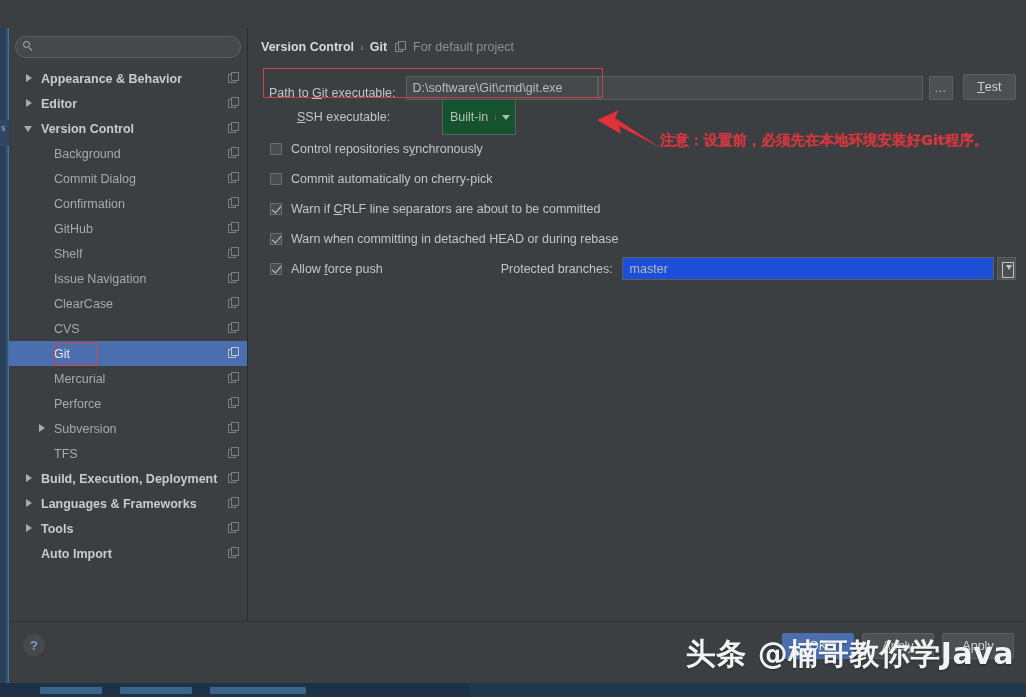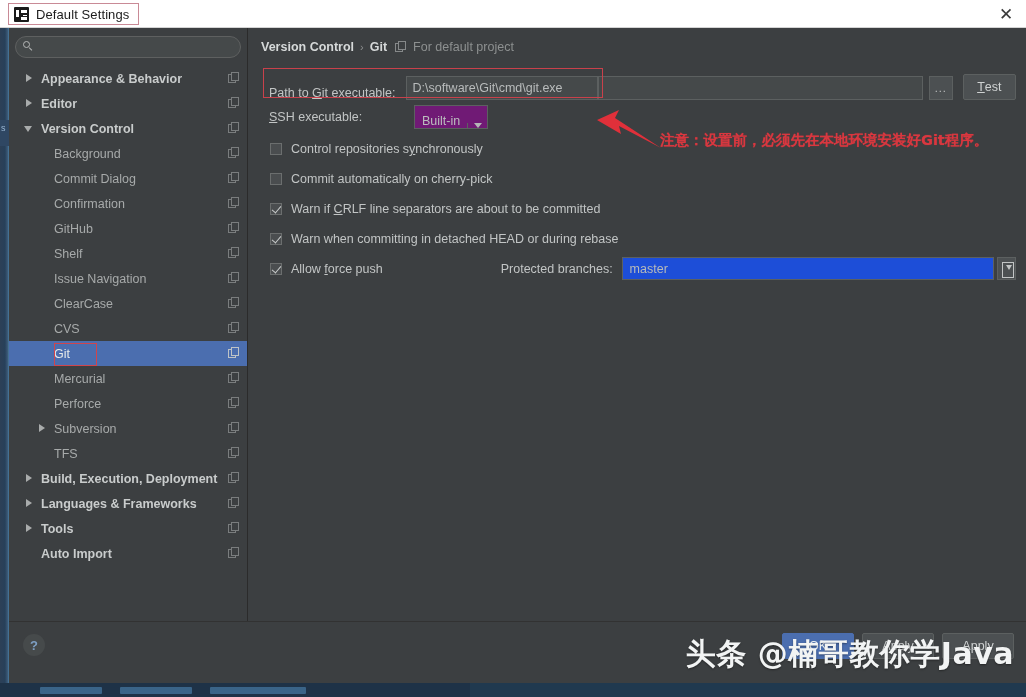--- a/index.html
+++ b/index.html
@@ -153,21 +153,21 @@
     font-size: 12.5px; margin-bottom: 14px;
   }
   .bc-main { color: #d6d9d9; font-weight: bold; }
   .bc-sep { color: #8d9090; font-size: 11px; }
   .bc-leaf { color: #d6d9d9; font-weight: bold; }
   .bc-icon { width: 12px; height: 12px; position: relative; opacity: .6; margin-left: 2px; }
   .bc-icon .b1 { position: absolute; left: 0; top: 2px; width: 8px; height: 9px; border: 1.2px solid #b8bbbb; }
   .bc-icon .b2 { position: absolute; left: 3px; top: 0; width: 8px; height: 9px; border: 1.2px solid #b8bbbb; background: #3c3f41; }
   .bc-note { color: #8d9090; font-size: 12.5px; }
 
-  .row { display: flex; align-items: center; margin-bottom: 0; }
+  .row { display: flex; align-items: center; margin-bottom: 0; margin-left: 28px; }
 
   .path-row {
     position: relative; height: 32px; display: flex; align-items: flex-end;
     padding-left: 8px;
   }
   .red-box {
     position: absolute; left: 2px; top: 0px; width: 340px; height: 30px;
     border: 1.5px solid #c9414b; pointer-events: none;
   }
   .lbl { font-size: 12.5px; color: #c2c5c5; white-space: nowrap; }
@@ -186,22 +186,22 @@
   }
   .test-btn {
     width: 54px; height: 26px; background: #4c5052;
     border: 1px solid #5c6060; border-radius: 2px;
     color: #cfd2d2; font-size: 12.5px;
     display: flex; align-items: center; justify-content: center; cursor: pointer;
   }
   .test-btn u { text-decoration: underline; }
 
   .combo {
-    height: 24px; background: #701a75; border: 1px solid #5c6060;
-    display: flex; align-items: flex-end; cursor: pointer;
+    height: 36px; background: #14532d; border: 1px solid #5c6060;
+    display: flex; align-items: center; cursor: pointer;
   }
   .combo .val {
     display: flex; align-items: center; padding: 0 7px;
     font-size: 12.5px; color: #bbbebe; white-space: nowrap;
   }
   .combo .arrowbox {
     width: 20px; border-left: 1px solid #5c6060;
     display: flex; align-items: center; justify-content: center;
   }
   .combo .arrowbox::after {
@@ -284,27 +284,20 @@
   }
 </style>
 </head>
 <body>
 
 <div id="root">
 
   <div class="ide-left-strip"></div>
   <div class="ide-left-label"></div>
 
-  <div class="titlebar">
-    <div class="title-box">
-      <span class="ij-icon"></span>
-      <span class="title-text">Default Settings</span>
-    </div>
-    <div class="close-btn">✕</div>
-  </div>
 
   <div class="dialog">
 
     <div class="sidebar">
       <div class="search-wrap">
         <div class="search-field">
           <span class="search-icon">
             <span class="ring"></span>
               <span class="handle"></span>
           </span>

